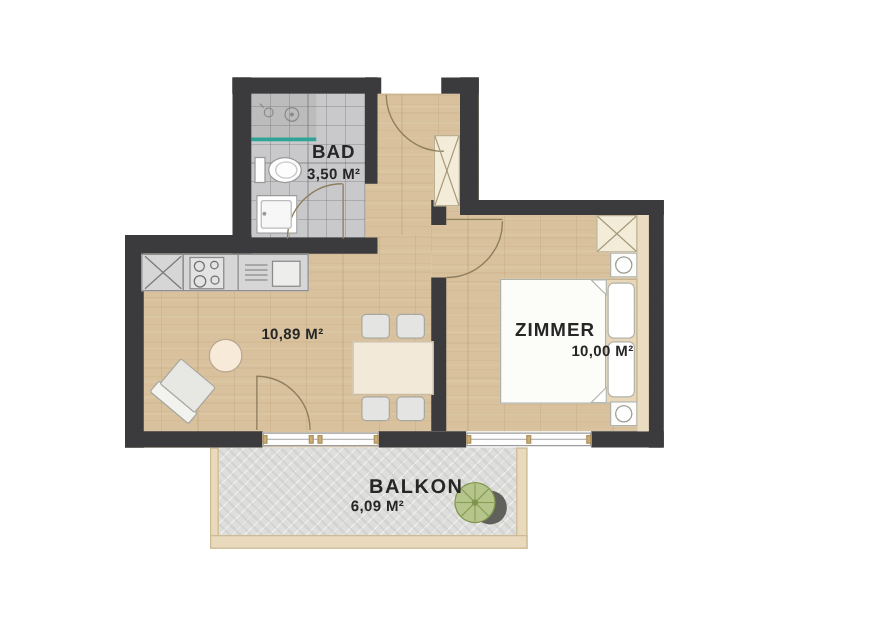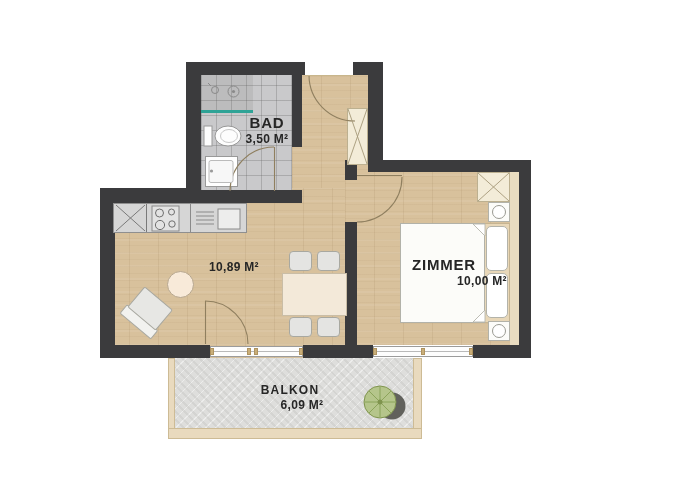--- a/index.html
+++ b/index.html
@@ -26,21 +26,21 @@
   .glassline{position:absolute;left:0;right:0;top:4px;height:1px;background:#b9b9b9;}
   .mull{position:absolute;top:1px;width:4px;height:7px;background:#c9ae79;border:1px solid rgba(150,120,70,0.5);}
   .counter{position:absolute;background:#d6d6d6;border:1px solid #8f8f8f;}
   .furn{position:absolute;background:#fcfcf9;border:1px solid #b2b2a9;}
   .cream{position:absolute;background:#f3ecd8;border:1px solid #bcb090;}
   .chair{position:absolute;width:23px;height:20px;background:#e4e4e2;border:1px solid #a8a8a0;border-radius:4px;}
   .pillow{position:absolute;background:#ffffff;border:1px solid #b3b3aa;border-radius:5px;}
   .label{position:absolute;transform:translate(-50%,-50%);color:#262626;white-space:nowrap;text-align:center;}
   .room-name{font-weight:700;font-size:15px;letter-spacing:0.8px;}
   .room-area{font-weight:700;font-size:12px;letter-spacing:0.3px;}
-  .balkon-name{font-weight:700;font-size:12px;letter-spacing:1.2px;}
+  .balkon-name{font-weight:700;font-size:16px;letter-spacing:1.2px;margin-left:43px;}
   svg.overlay{position:absolute;left:0;top:0;pointer-events:none;}
 </style>
 </head>
 <body>
 
 <div id="stage">
 
   <div class="wood" style="left:292px;top:75px;width:91px;height:128px;"></div>
   <div class="wood" style="left:345px;top:160px;width:186px;height:185px;"></div>
   <div class="wood" style="left:100px;top:188px;width:245px;height:170px;"></div>

